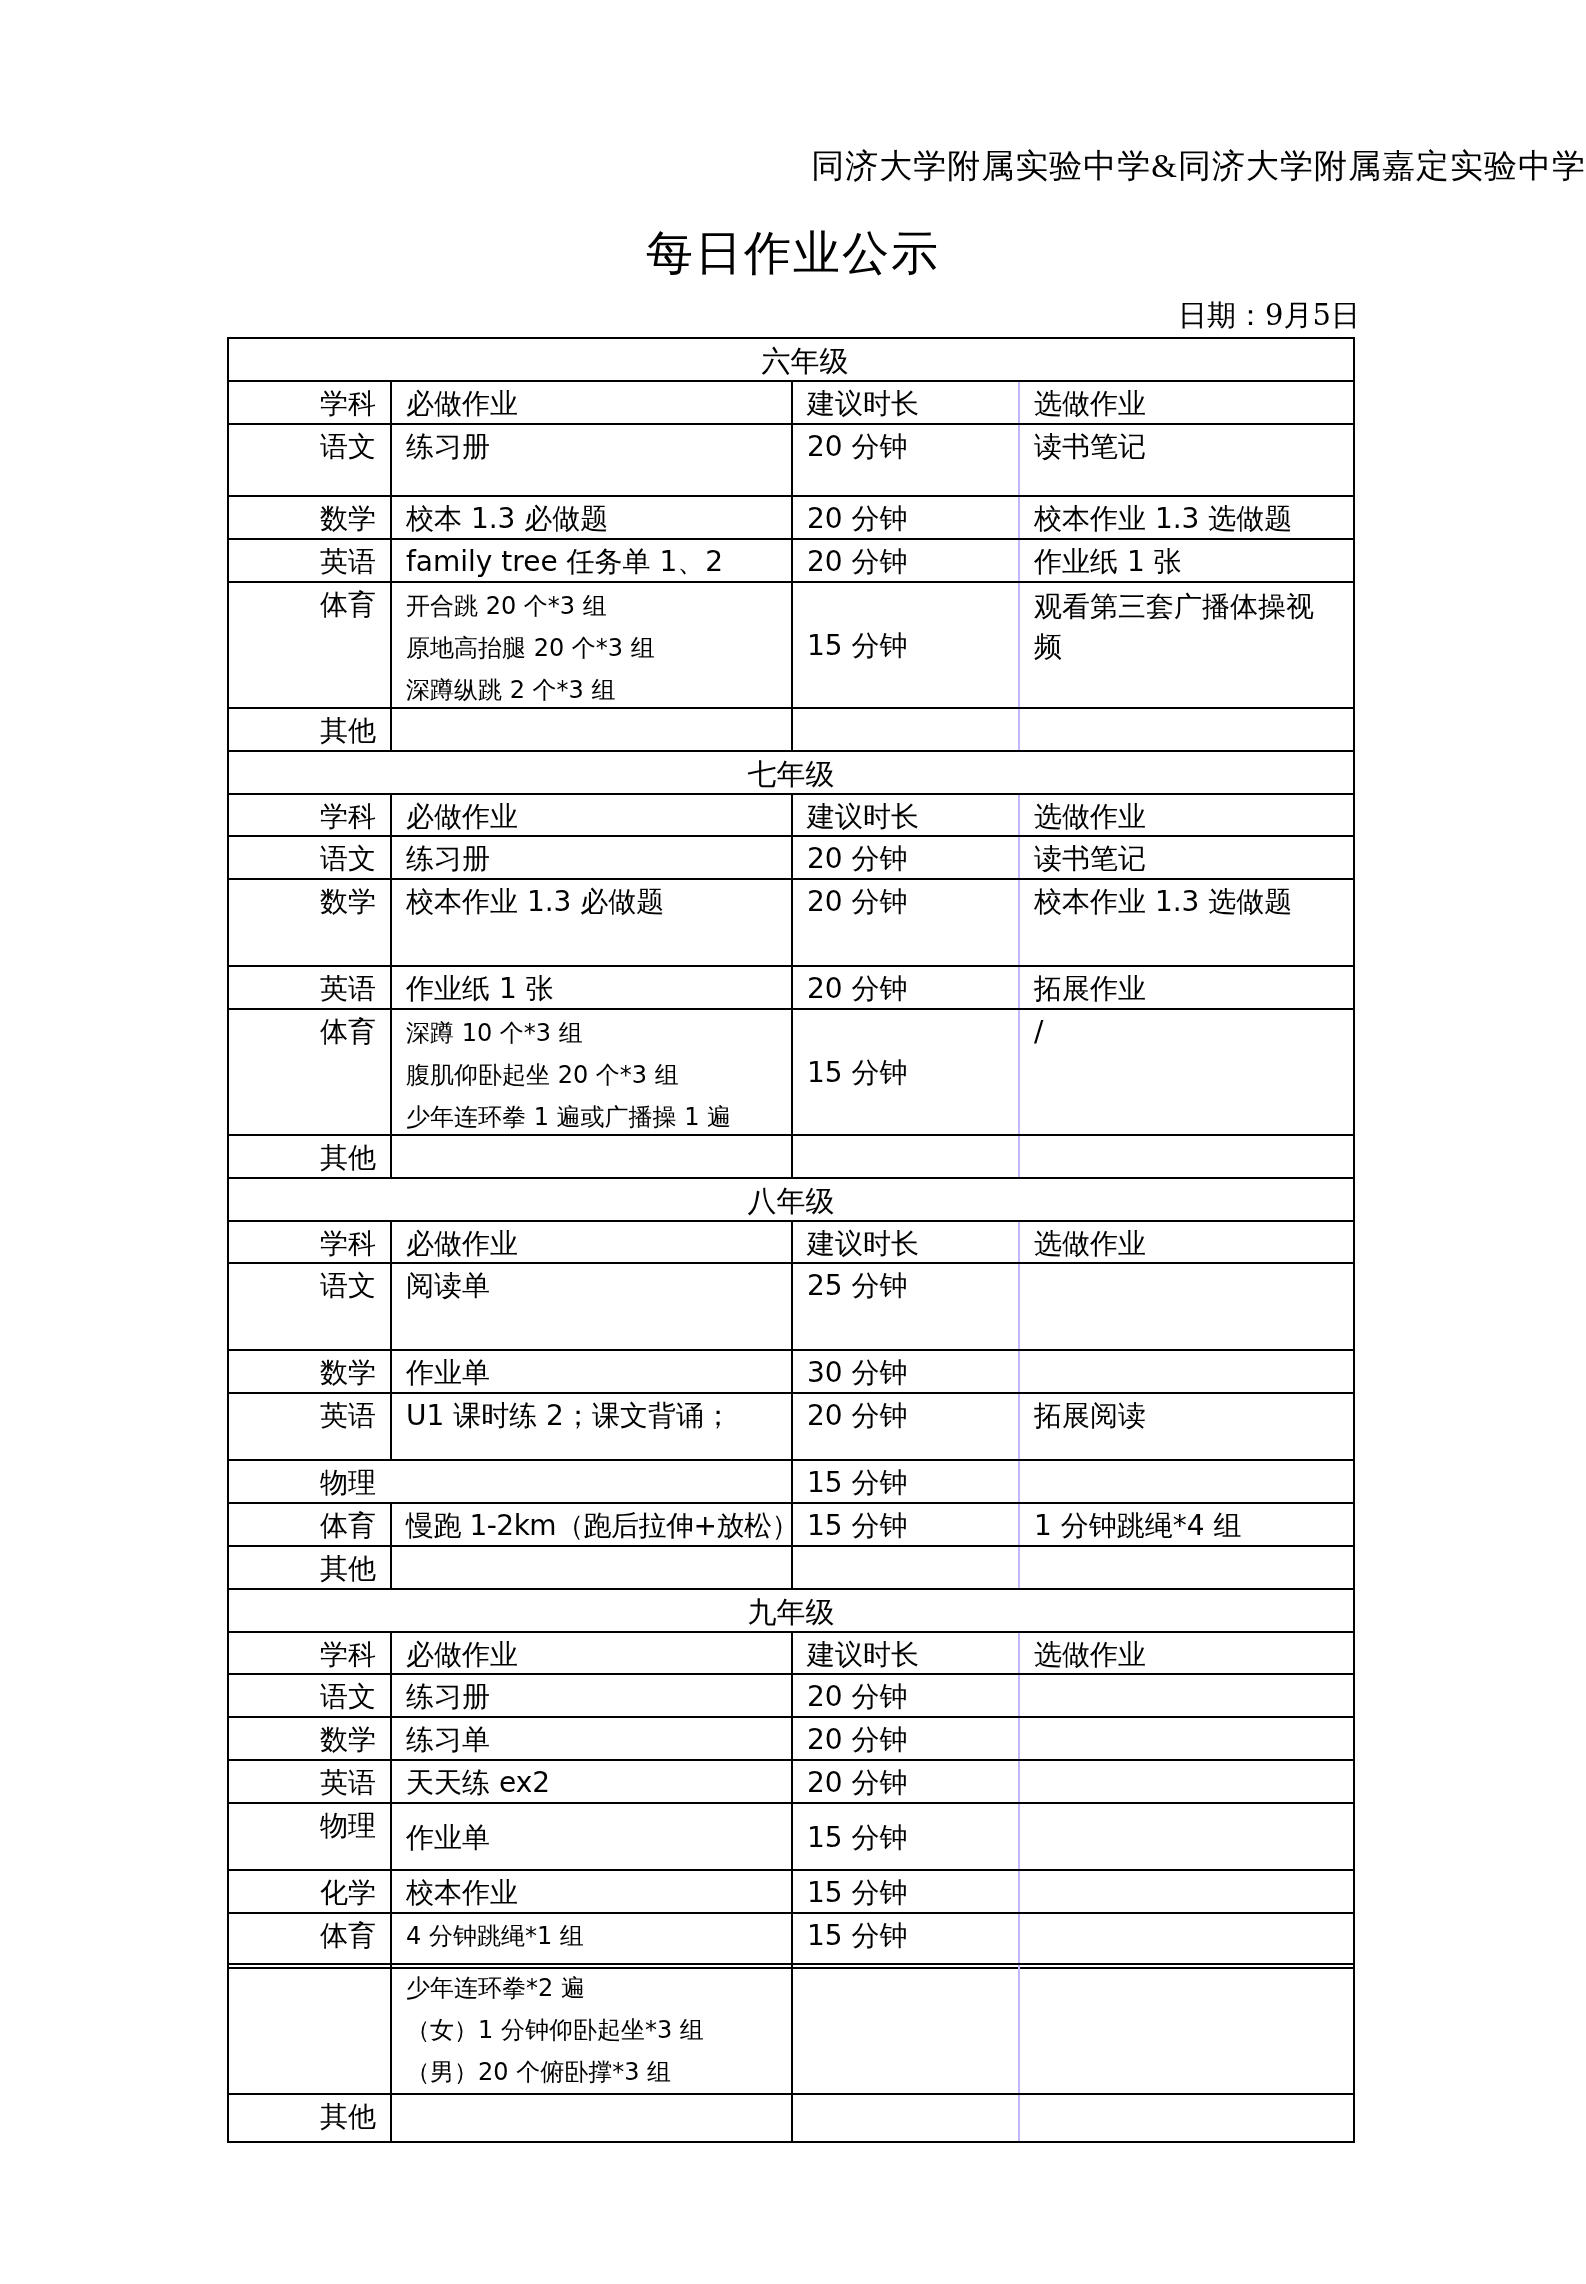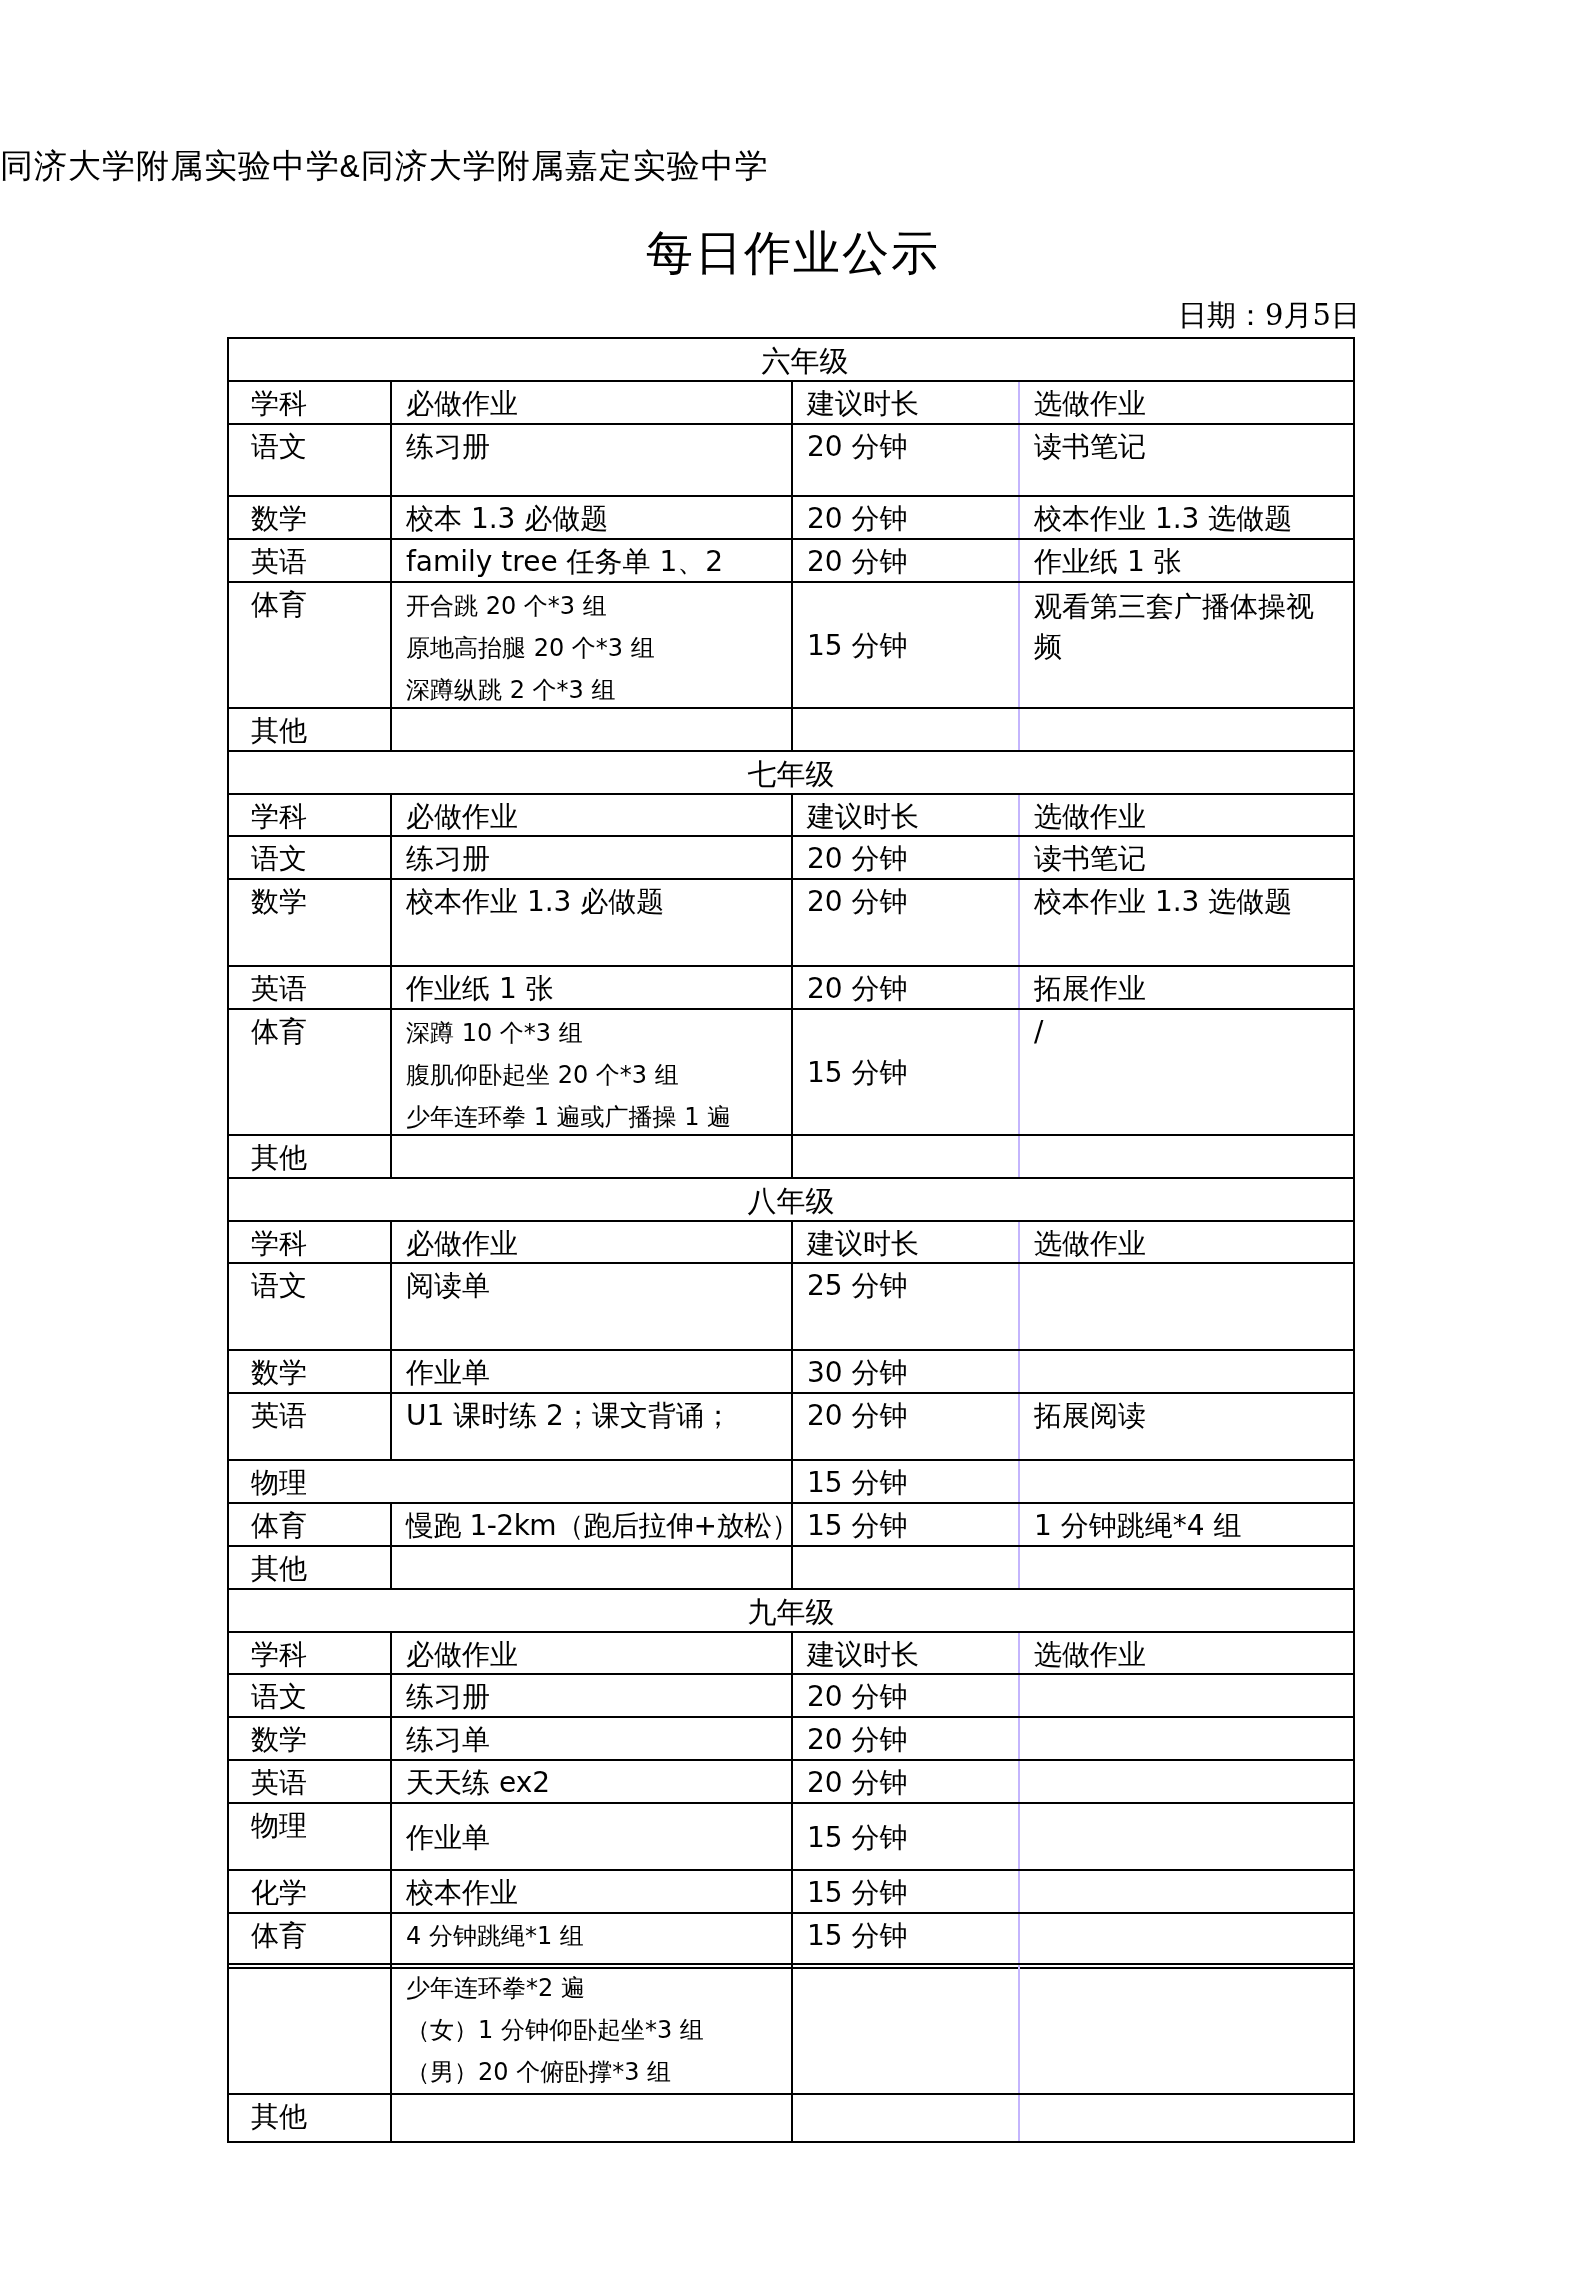--- a/index.html
+++ b/index.html
@@ -1,30 +1,30 @@
 <!DOCTYPE html>
 <html><head>
 <meta charset="utf-8">
 <style>
   html, body { margin: 0; padding: 0; background: #ffffff; }
   body { width: 1586px; height: 2284px; position: relative; overflow: hidden;
          font-family: "DejaVu Sans", "Liberation Sans", sans-serif; color: #000; }
-  .school { position: absolute; left: 0; width: 1586px; top: 144px; text-align: left;
-            font-family: Liberation Mono, monospace; font-size: 33px; letter-spacing: 1px; }
+  .school { position: absolute; left: 0; width: 1586px; top: 144px; text-align: right;
+            font-family: Liberation Serif, serif; font-size: 33px; letter-spacing: 1px; }
   .title { position: absolute; left: 0; width: 1586px; top: 222px; text-align: center;
            font-family: "DejaVu Serif", "Liberation Serif", serif; font-size: 47px; letter-spacing: 2px; }
   .date { position: absolute; right: 226px; top: 296px; font-family: "DejaVu Serif", "Liberation Serif", serif;
           font-size: 29px; }
   .tbl { position: absolute; left: 227px; width: 1128px; border: 2px solid #000; box-sizing: border-box; }
   .row { position: absolute; left: 0; right: 0; border-top: 2px solid #000; box-sizing: border-box; }
   .row.first { border-top: none; }
   .cell { position: absolute; top: 0; bottom: 0; box-sizing: border-box; padding: 4px 14px 0 14px;
           font-size: 28px; line-height: 36px; white-space: nowrap; }
   .cell.small { font-size: 24px; line-height: 42px; padding-top: 2px; }
-  .c1 { left: 8px; width: 161px; }
+  .c1 { left: 0; width: 161px; text-align: right; }
   .c2 { left: 161px; width: 401px; border-left: 2px solid #000; }
   .c3 { left: 562px; width: 227px; border-left: 2px solid #000; }
   .c4 { left: 789px; right: 0; border-left: 2px solid #c4b5fd; white-space: normal; }
   .grade { text-align: center; width: 100%; left: 0; font-size: 29px; line-height: 40px; padding-top: 2px; }
   .vcenter { display: flex; align-items: center; padding-top: 0; }
   .line { display: block; }
 </style>
 </head>
 <body>
 

